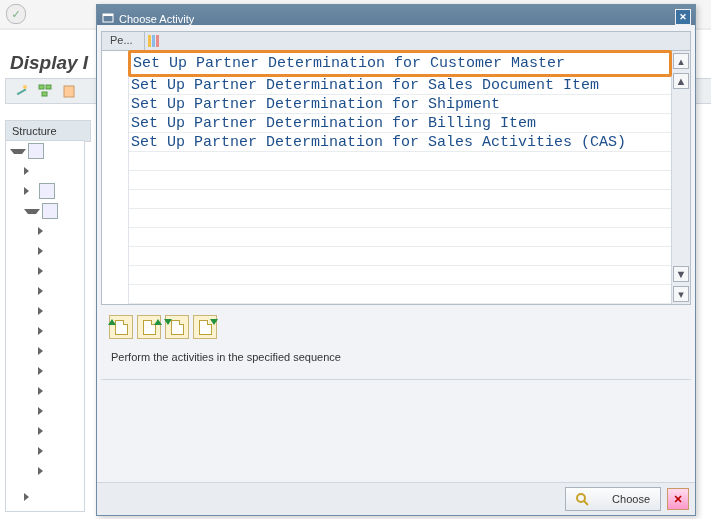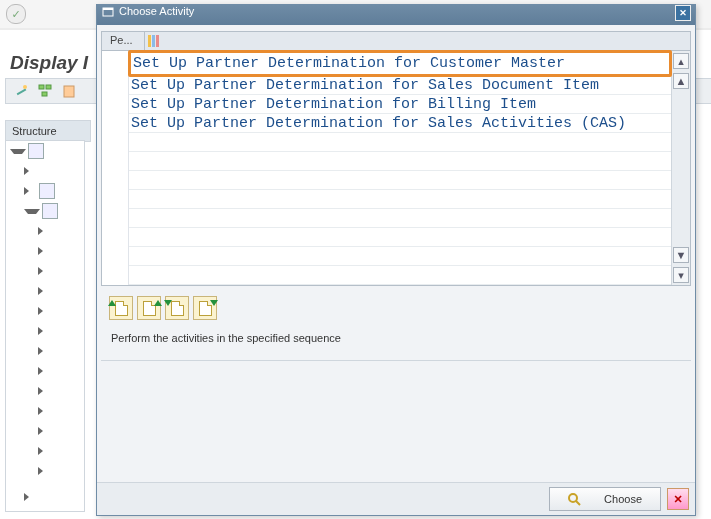--- a/index.html
+++ b/index.html
@@ -12,21 +12,21 @@
 .bg-panel{position:absolute;left:5px;top:78px;width:700px;height:24px;background:#eceff2;border:1px solid #cfd6dd;display:flex;align-items:center;gap:10px;padding-left:8px}
 .bg-panel span{width:14px;height:14px}
 .bg-struct-hdr{position:absolute;left:5px;top:120px;width:78px;height:20px;background:#dfe6ec;border:1px solid #cfd6dd;display:flex;align-items:center;padding-left:6px;color:#333}
 .bg-tree{position:absolute;left:5px;top:140px;width:78px;height:370px;background:#fff;border:1px solid #cfd6dd;font-size:11px}
 .bg-tree .row{display:flex;align-items:center;height:20px;padding-left:4px}
 .bg-tree .row .tw{width:8px;color:#666}
 .bg-tree .row .ic{width:14px;height:14px;margin-left:2px}
 .ic-doc{display:inline-block;width:12px;height:12px;border:1px solid #9aa;background:#eef}
 
 .modal{position:absolute;left:96px;top:4px;width:598px;height:510px;background:#f1f3f6;border:1px solid #6f8ca6;box-shadow:2px 2px 6px rgba(0,0,0,.2)}
-.modal-title{height:20px;background:linear-gradient(#6f8ca6,#5f7d99);display:flex;align-items:flex-start;padding:0 4px;color:#fff;font-size:11px}
+.modal-title{height:20px;background:linear-gradient(#6f8ca6,#5f7d99);display:flex;align-items:flex-end;padding:0 4px;color:#fff;font-size:11px}
 .modal-title .ticon{width:14px;height:14px;display:inline-flex;align-items:center;justify-content:center;margin-right:4px}
 .modal-title .spacer{flex:1}
 .modal-title .close{width:14px;height:14px;background:#4a6;color:#fff;display:flex;align-items:center;justify-content:center;border:1px solid #eee;font-weight:bold;font-size:9px;cursor:pointer}
 .modal-title .close{background:#3b72a1}
 .modal-body{padding:6px 2px 2px 2px}
 
 .group-label{padding:4px 8px 2px 8px;color:#333}
 .group-box{margin:0 2px}
 .hdr-row{display:flex;background:#e3e8ee;border:1px solid #b5bfc9;height:18px}
 .hdr-row .c1{width:26px;border-right:1px solid #b5bfc9;padding:2px 8px;color:#444}
@@ -48,21 +48,21 @@
 .action-row{display:flex;gap:4px;padding:10px 6px 4px 10px}
 .act-btn{width:22px;height:22px;border:1px solid #c9b57a;background:#fbf3d0;display:flex;align-items:center;justify-content:center;position:relative;cursor:pointer}
 .sheet{width:11px;height:13px;background:#fff;border:1px solid #bba03a;position:relative}
 .sheet:before{content:"";position:absolute;right:-1px;top:-1px;width:4px;height:4px;background:#fbf3d0;border-left:1px solid #bba03a;border-bottom:1px solid #bba03a}
 .arrow-up{width:0;height:0;border-left:4px solid transparent;border-right:4px solid transparent;border-bottom:6px solid #24913c;position:absolute;left:-2px;top:3px}
 .arrow-dn{width:0;height:0;border-left:4px solid transparent;border-right:4px solid transparent;border-top:6px solid #24913c;position:absolute;left:-2px;top:3px}
 
 .instr{padding:8px 10px 16px 10px;color:#333;border-bottom:1px solid #cfd6dd;margin:0 2px}
 
 .footer{position:absolute;left:0;right:0;bottom:0;height:32px;background:#e9edf1;border-top:1px solid #cfd6dd;display:flex;align-items:center;justify-content:flex-end;padding-right:6px;gap:6px}
-.btn{height:22px;border:1px solid #aab3bd;background:linear-gradient(#fdfdfd,#e7ebef);display:flex;align-items:center;gap:23px;padding:0 18px;color:#333;cursor:pointer}
+.btn{height:22px;border:1px solid #aab3bd;background:linear-gradient(#fdfdfd,#e7ebef);display:flex;align-items:center;gap:23px;padding:0 10px;color:#333;cursor:pointer}
 .btn .mag{width:13px;height:13px}
 .ico-x{width:20px;height:20px;border:1px solid #c96;background:linear-gradient(#fde,#f9c);display:flex;align-items:center;justify-content:center;color:#b00;font-weight:bold;cursor:pointer}
 
 .tri-r{display:inline-block;width:0;height:0;border-top:4px solid transparent;border-bottom:4px solid transparent;border-left:5px solid #666}
 .tri-d{display:inline-block;width:0;height:0;border-left:4px solid transparent;border-right:4px solid transparent;border-top:5px solid #666}
 </style>
 </head>
 <body>
 
 <div class="bg-toolbar">
@@ -177,20 +177,21 @@
               </svg>
           </span>
         </div>
       </div>
 
       <div class="list-wrap">
         <div class="list-col1"></div>
         <div class="list-col2" id="list-body">
             <div class="row2 row-hi">Set Up Partner Determination for Customer Master</div>
             <div class="row2">Set Up Partner Determination for Sales Document Item</div>
+            <div class="row2">Set Up Partner Determination for Shipment</div>
             <div class="row2">Set Up Partner Determination for Billing Item</div>
             <div class="row2">Set Up Partner Determination for Sales Activities (CAS)</div>
             <div class="row2 blank"></div>
             <div class="row2 blank"></div>
             <div class="row2 blank"></div>
             <div class="row2 blank"></div>
             <div class="row2 blank"></div>
             <div class="row2 blank"></div>
             <div class="row2 blank"></div>
             <div class="row2 blank"></div>

